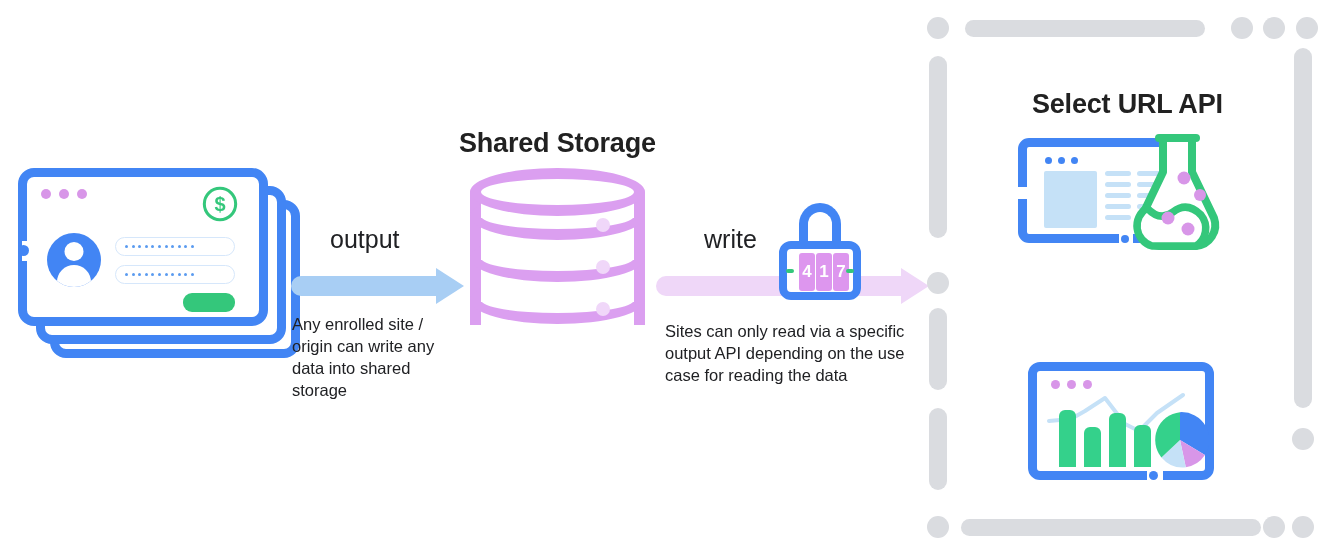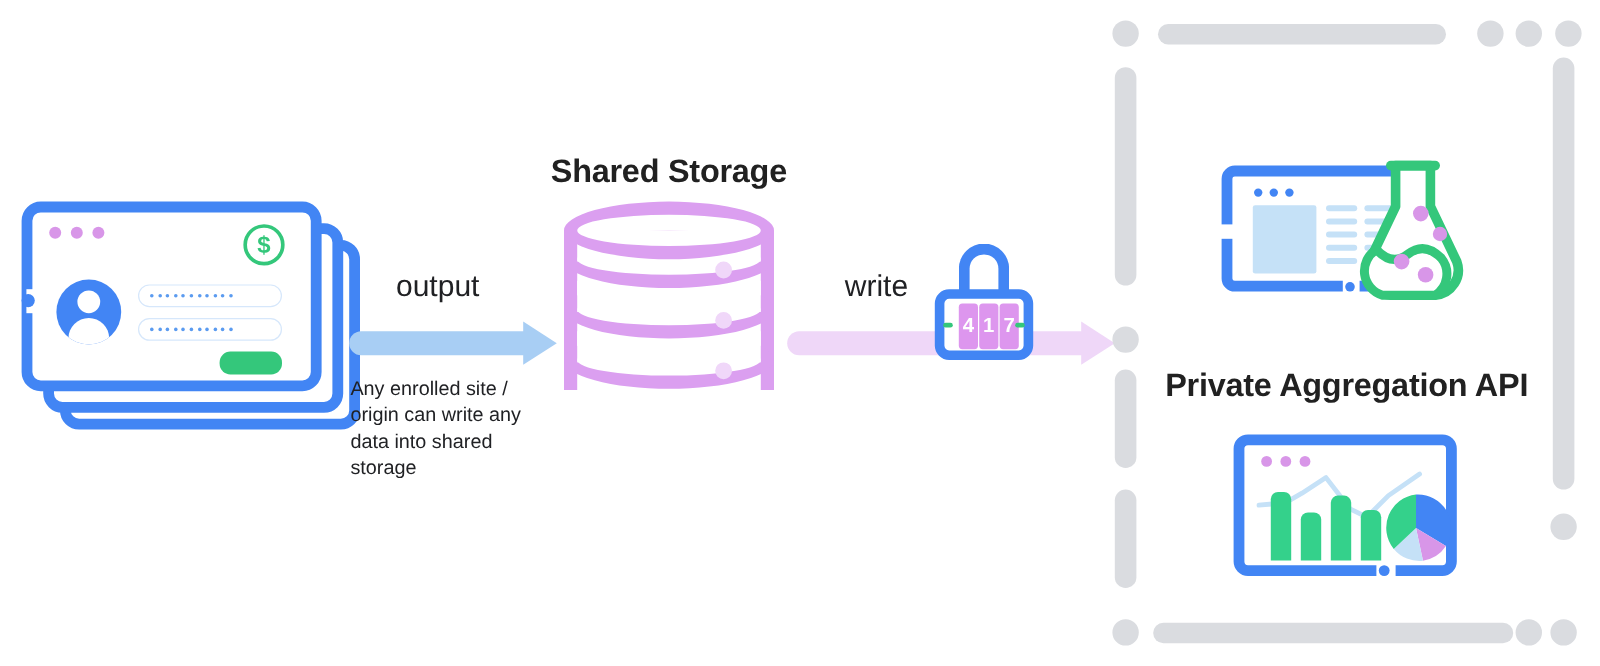--- a/index.html
+++ b/index.html
@@ -180,20 +180,21 @@
     <div class="lock-shackle"></div>
     <div class="lock-body">
       <div class="dial-tick" style="left:-1px;"></div>
       <div class="dial" style="left:12px;">4</div>
       <div class="dial" style="left:29px;">1</div>
       <div class="dial" style="left:46px;">7</div>
       <div class="dial-tick" style="right:-1px;"></div>
     </div>
   </div>
 
+  <div class="abs caption" style="left:665px;top:320px;width:240px;">Sites can only read via a specific output API depending on the use case for reading the data</div>
 
   <div class="abs" id="output-apis-panel">
 
     <div class="seg" style="left:9px;top:9px;width:22px;height:22px;"></div>
     <div class="seg" style="left:47px;top:12px;width:240px;height:17px;"></div>
     <div class="seg" style="left:313px;top:9px;width:22px;height:22px;"></div>
     <div class="seg" style="left:345px;top:9px;width:22px;height:22px;"></div>
     <div class="seg" style="left:378px;top:9px;width:22px;height:22px;"></div>
 
     <div class="seg" style="left:11px;top:48px;width:18px;height:182px;"></div>
@@ -203,20 +204,21 @@
 
     <div class="seg" style="left:376px;top:40px;width:18px;height:360px;"></div>
     <div class="seg" style="left:374px;top:420px;width:22px;height:22px;"></div>
     <div class="seg" style="left:374px;top:508px;width:22px;height:22px;"></div>
 
     <div class="seg" style="left:9px;top:508px;width:22px;height:22px;"></div>
     <div class="seg" style="left:43px;top:511px;width:300px;height:17px;"></div>
     <div class="seg" style="left:345px;top:508px;width:22px;height:22px;"></div>
   </div>
 
+  <div class="abs heading" style="left:1032px;top:89px;">Select URL API</div>
 
   <div class="abs" id="select-url-icon">
     <div class="mini-win">
       <div class="blk" style="left:17px;top:24px;width:53px;height:57px;"></div>
       <div class="dotrow" style="left:18px;top:10px;gap:6px;">
         <span class="dot-blue"></span>
         <span class="dot-blue"></span>
         <span class="dot-blue"></span>
       </div>
       <div class="lineA" style="left:78px;top:24px;width:26px;"></div>
@@ -238,21 +240,20 @@
       <path d="M33 6 L33 40 L11 86 a21 21 0 0 0 18 28 h37 a21 21 0 0 0 18 -28 L62 40 L62 6 Z" fill="#ffffff" stroke="#34C77B" stroke-width="8" stroke-linejoin="round"></path>
       <path d="M17 76 q13 14 26 4 q14 -11 28 3 a21 21 0 0 1 -5 31 h-44 a21 21 0 0 1 -5 -38 Z" fill="#ffffff" stroke="#34C77B" stroke-width="7.5" stroke-linejoin="round"></path>
       <line x1="29" y1="6" x2="66" y2="6" stroke="#34C77B" stroke-width="8" stroke-linecap="round"></line>
       <circle cx="54" cy="46" r="6.5" fill="#D896E8"></circle>
       <circle cx="70" cy="63" r="6" fill="#D896E8"></circle>
       <circle cx="38" cy="86" r="6.5" fill="#D896E8"></circle>
       <circle cx="58" cy="97" r="6.5" fill="#D896E8"></circle>
     </svg>
   </div>
 
-  <div class="abs heading" style="left:971px;top:306px;">Private Aggregation API</div>
 
   <div class="abs" id="private-agg-icon">
     <div class="chart-win">
       <div class="dotrow" style="left:14px;top:9px;gap:7px;">
         <span class="cdot" style="position:relative;left:0;top:0;"></span>
         <span class="cdot" style="position:relative;left:0;top:0;"></span>
         <span class="cdot" style="position:relative;left:0;top:0;"></span>
       </div>
 
       <svg style="position:absolute;left:10px;top:20px;width:150px;height:48px;" viewBox="0 0 150 48">

